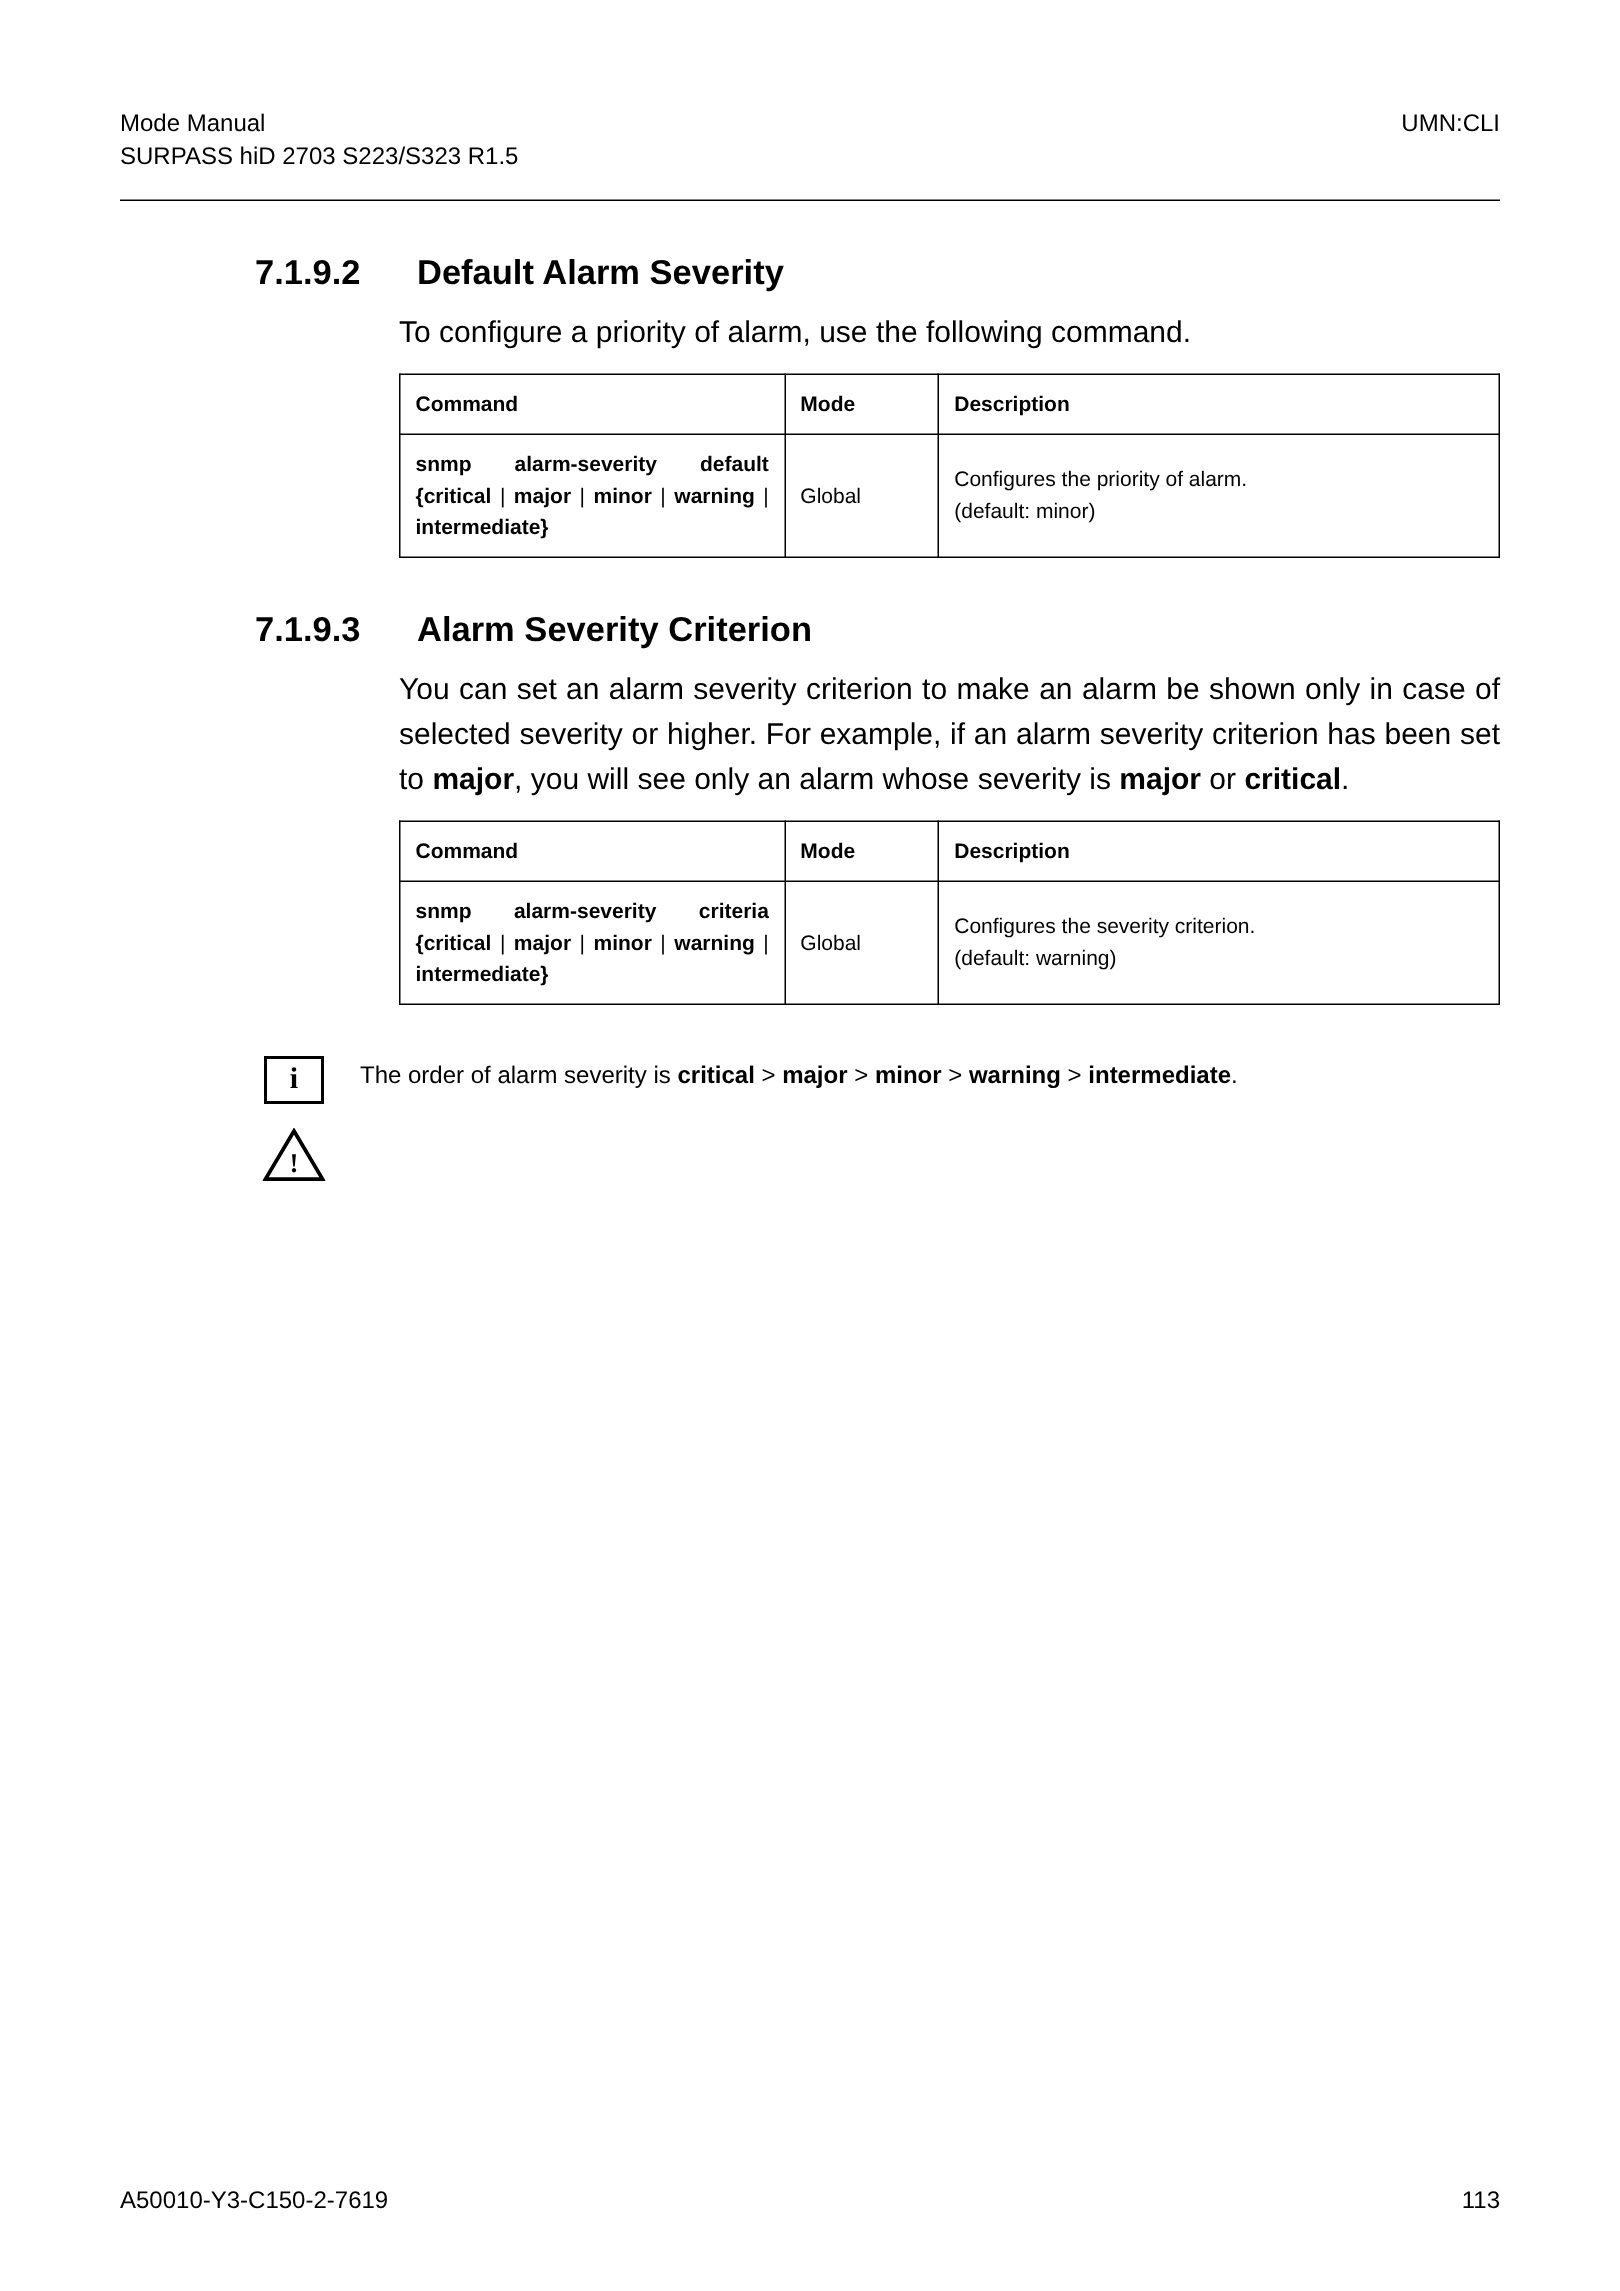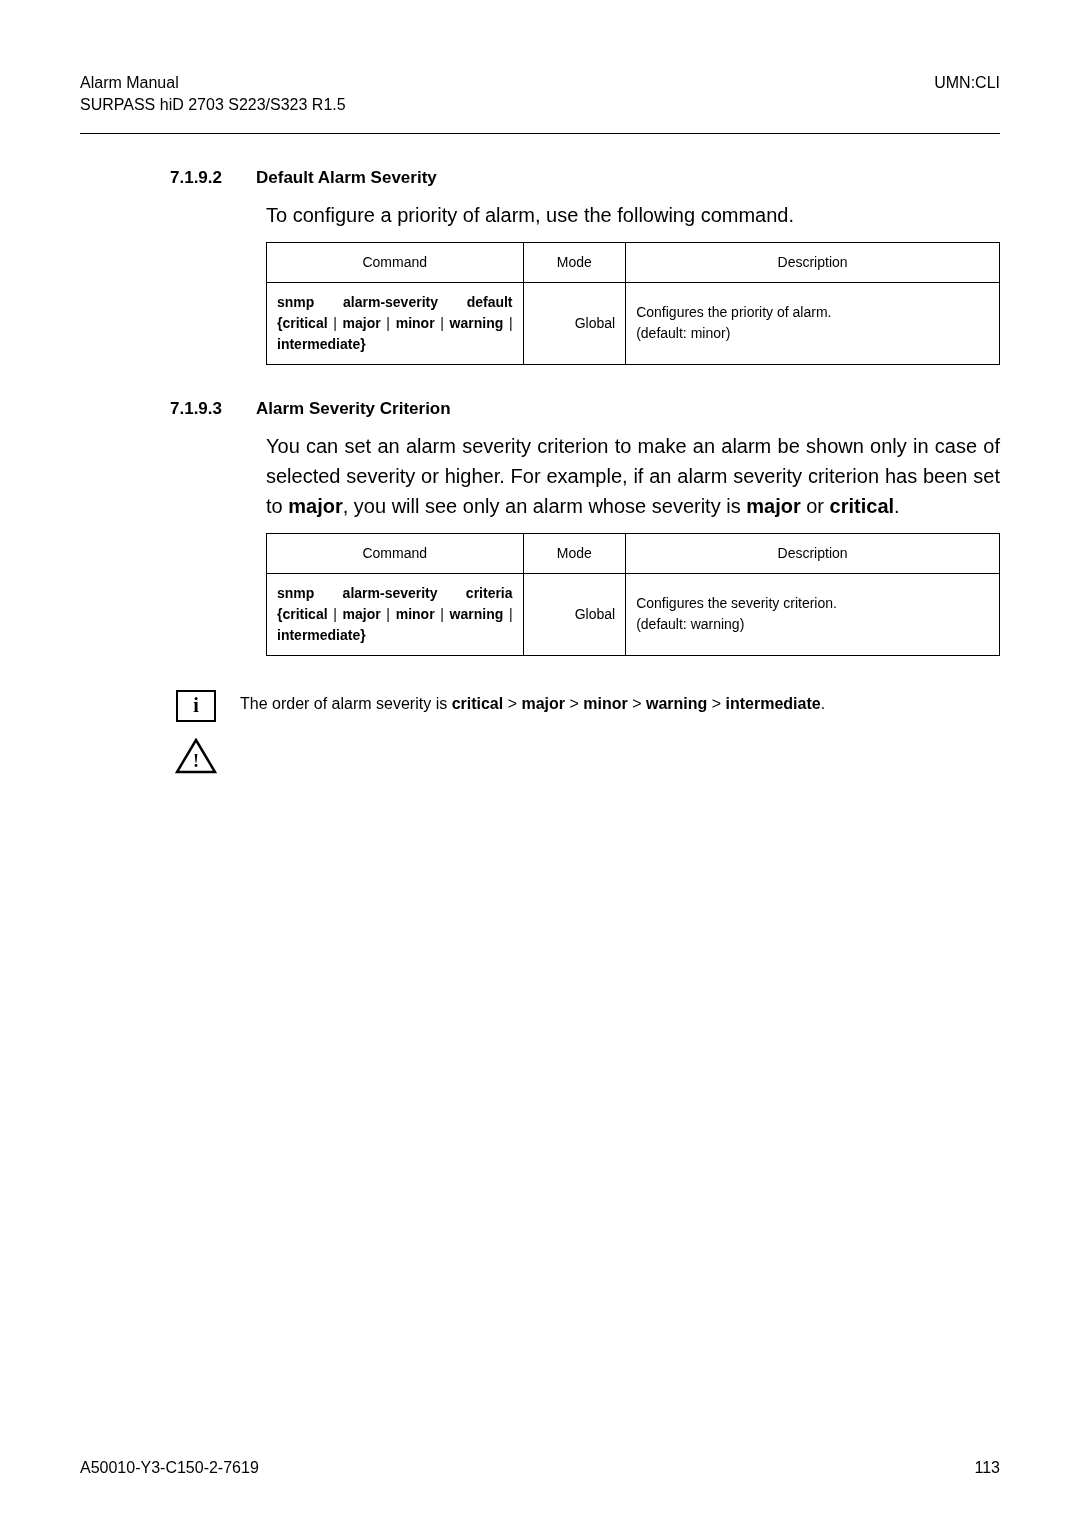--- a/index.html
+++ b/index.html
@@ -20,23 +20,23 @@
       border-bottom: 1.5px solid #000;
       padding-bottom: 16px;
       margin-bottom: 34px;
     }
     .header-left { }
     .header-right { }
 
     .section { margin-left: 90px; margin-bottom: 34px; }
     .sec-head {
       display: flex;
-      gap: 14px;
-      font-weight: bold;
-      font-size: 17px;
+      gap: 36px;
+      font-weight: bold;
+      font-size: 23px;
       margin-bottom: 12px;
     }
     .sec-num { width: 72px; flex-shrink: 0; }
     .sec-body { margin-left: 96px; }
     .para {
       font-size: 20px;
       line-height: 1.5;
       margin-bottom: 12px;
       text-align: justify;
     }
@@ -48,32 +48,32 @@
       border: 1.5px solid #000;
     }
     table.cmd th, table.cmd td {
       border: 1px solid #000;
       padding: 9px 10px;
       font-size: 14px;
       line-height: 1.5;
       vertical-align: middle;
     }
     table.cmd th {
-      font-weight: normal;
-      text-align: center;
+      font-weight: bold;
+      text-align: left;
     }
     table.cmd td.command {
       width: 35%;
       font-weight: bold;
       text-align: justify;
     }
     table.cmd td.command .plain { font-weight: normal; }
     table.cmd td.mode {
       width: 14%;
-      text-align: right;
+      text-align: left;
       font-weight: normal;
     }
     table.cmd td.desc { font-weight: normal; }
 
     .notes { margin-left: 90px; margin-top: 20px; }
     .note-row {
       display: flex;
       align-items: flex-start;
       gap: 24px;
       margin-bottom: 16px;
@@ -114,21 +114,21 @@
       font-size: 16px;
       text-align: right;
     }
     b { font-weight: bold; }
   </style>
 </head>
 <body>
 
 <div class="header">
   <div class="header-left">
-    <div>Alarm Manual</div>
+    <div>Mode Manual</div>
     <div>SURPASS hiD 2703 S223/S323 R1.5</div>
   </div>
   <div class="header-right">UMN:CLI</div>
 </div>
 
 <div class="section">
   <div class="sec-head">
     <span class="sec-num">7.1.9.2</span>
     <span>Default Alarm Severity</span>
   </div>

